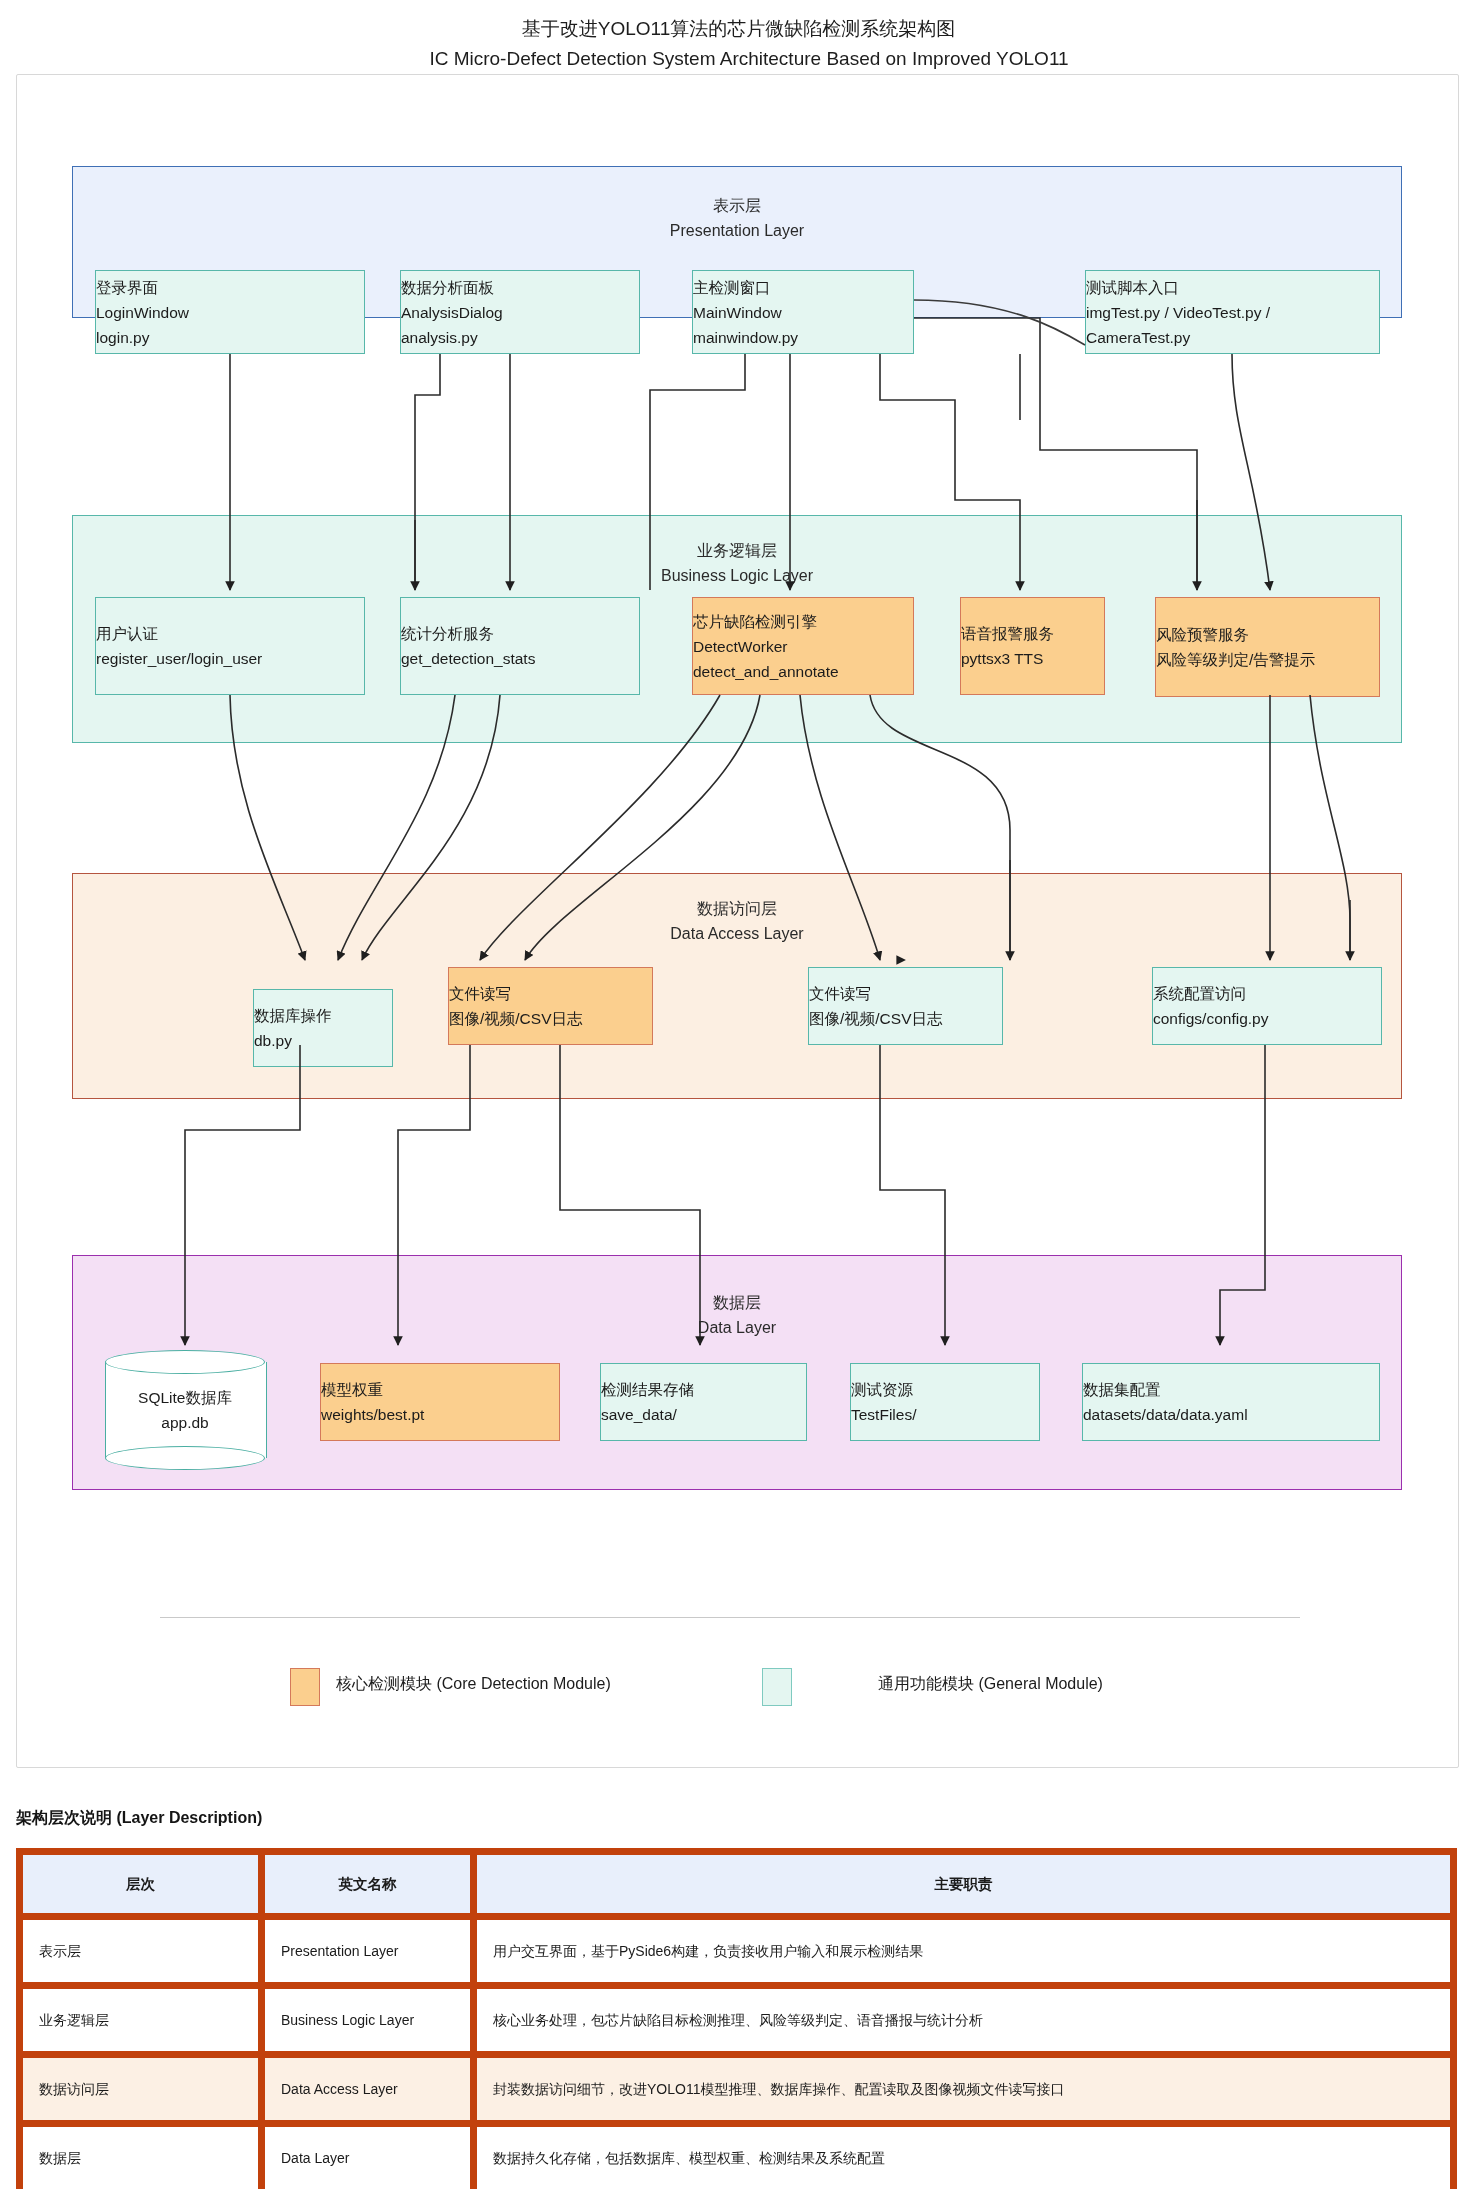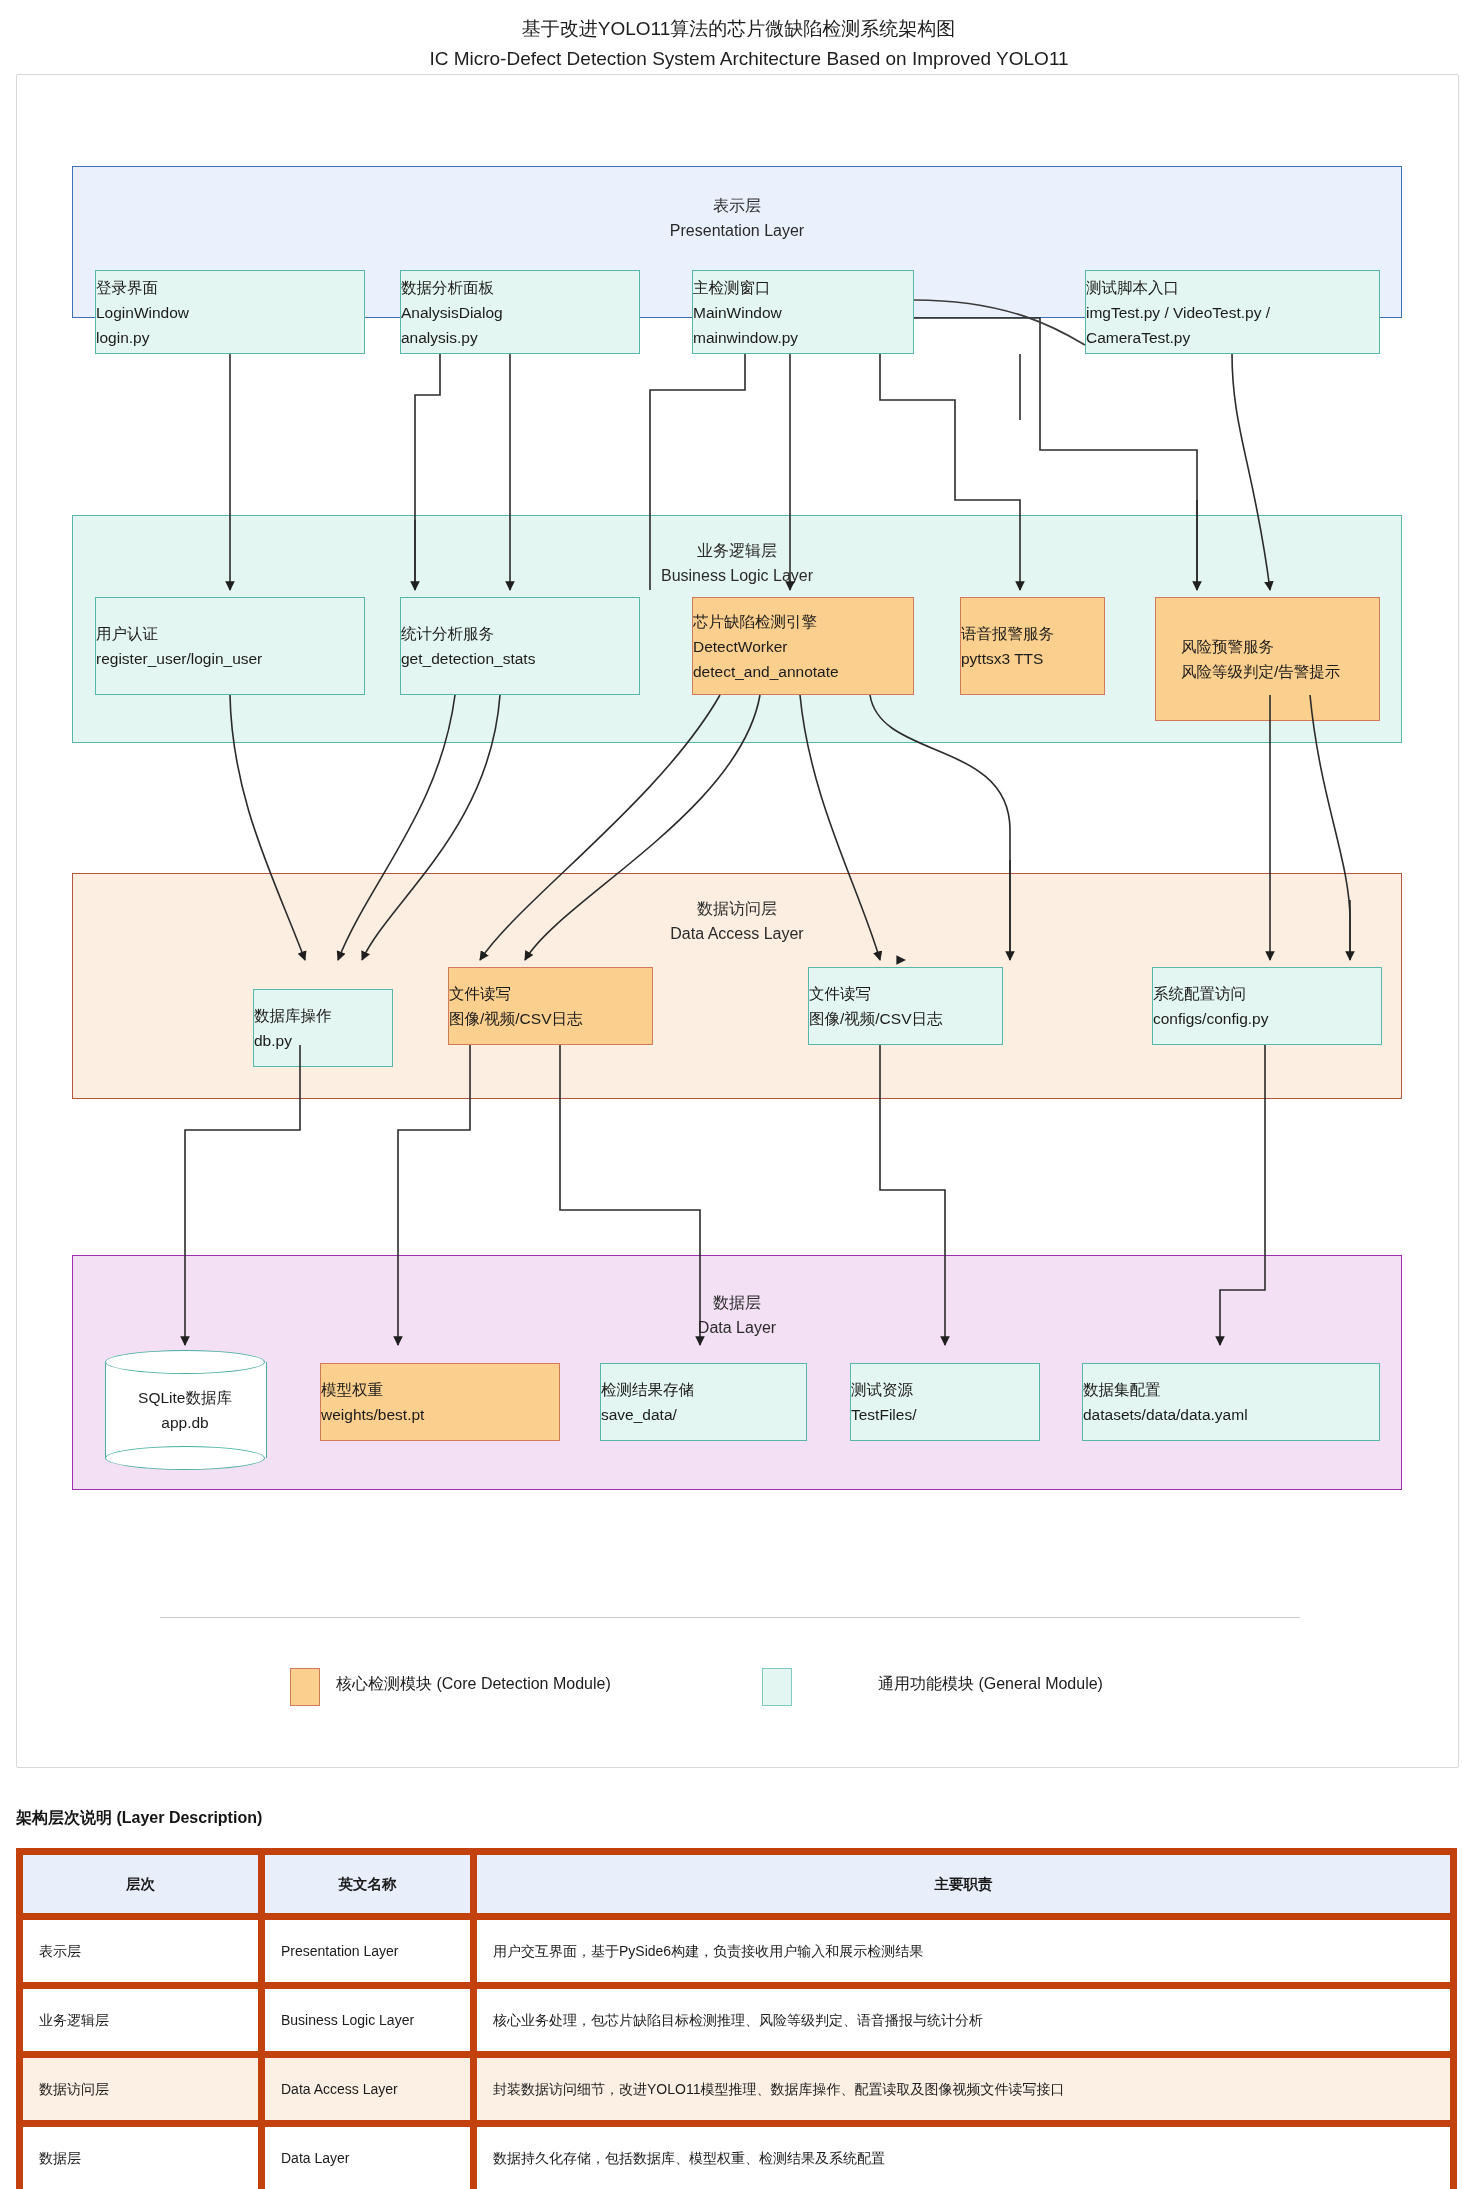--- a/index.html
+++ b/index.html
@@ -148,21 +148,21 @@
   </div>
   <div class="node core" style="left:692px;top:597px;width:222px;height:98px;">
     <span>芯片缺陷检测引擎</span>
     <span>DetectWorker</span>
     <span>detect_and_annotate</span>
   </div>
   <div class="node core" style="left:960px;top:597px;width:145px;height:98px;">
     <span>语音报警服务</span>
     <span>pyttsx3 TTS</span>
   </div>
-  <div class="node core" style="left:1155px;top:597px;width:225px;height:124px;padding-left:25px;">
+  <div class="node core" style="left:1155px;top:597px;width:225px;height:100px;">
     <span>风险预警服务</span>
     <span>风险等级判定/告警提示</span>
   </div>
 
   <div class="layer" style="left:72px;top:873px;width:1330px;height:226px;background:#fcefe2;border-color:#b5553f;">
     <div class="layer-title" style="top:22px;">
       <span>数据访问层</span>
     </div>
     <div class="layer-title" style="top:47px;">
       <span>Data Access Layer</span>

